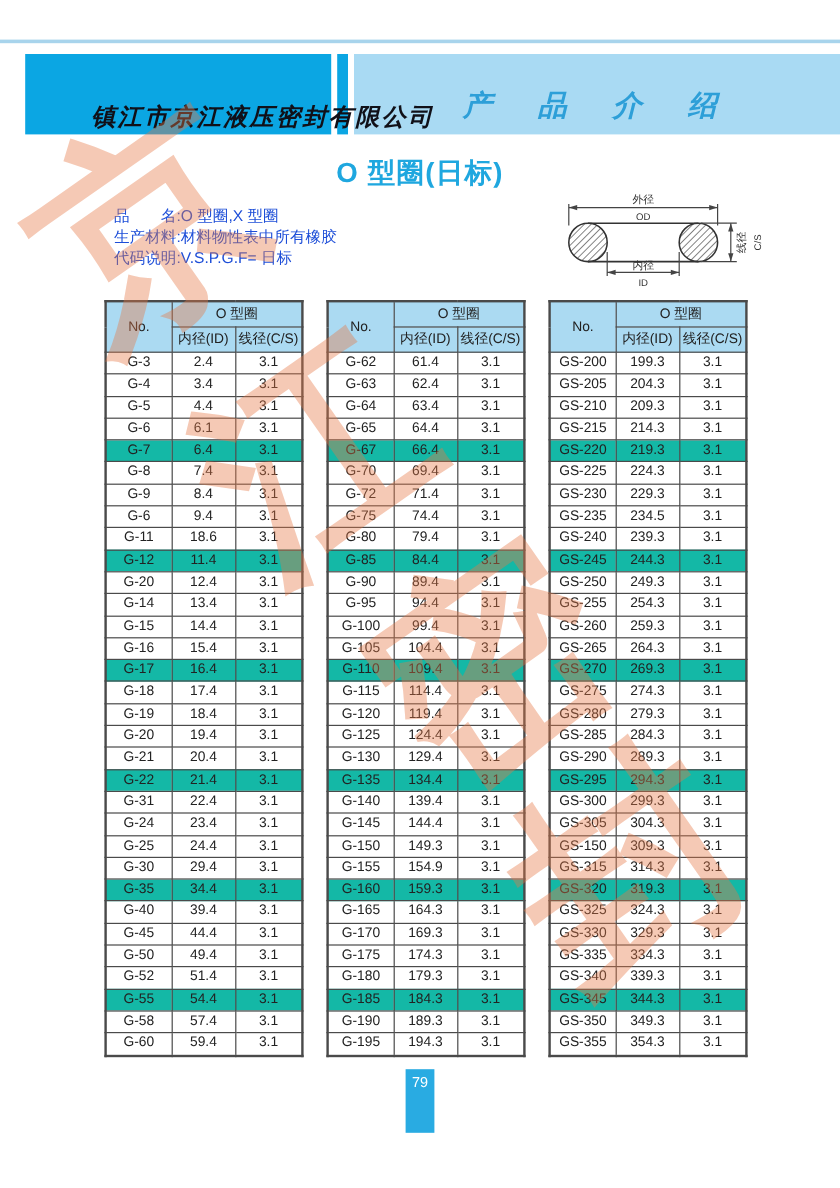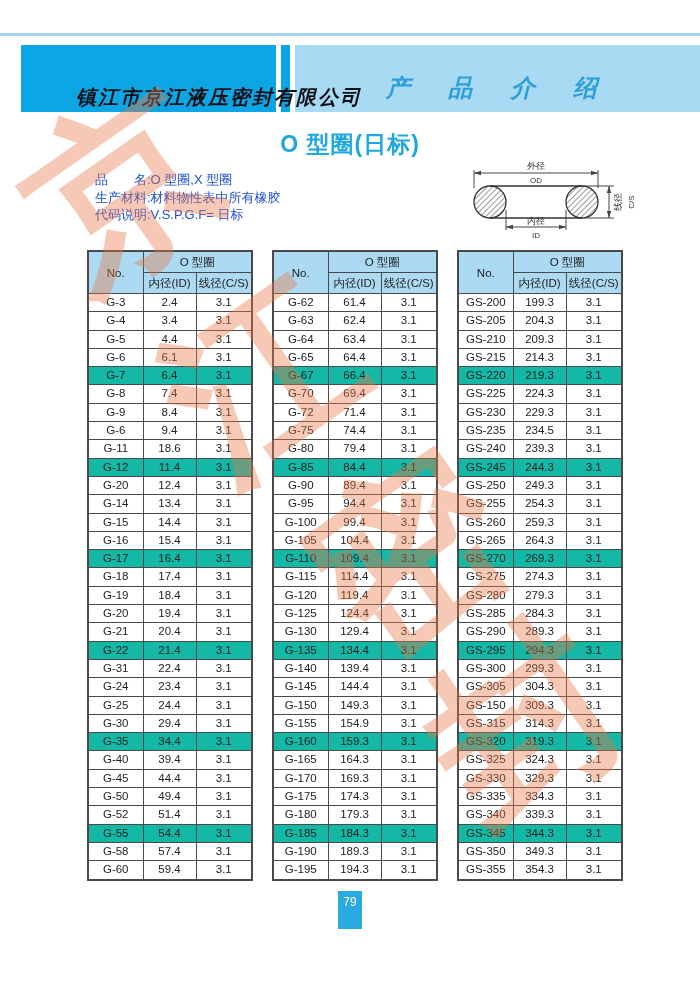--- a/index.html
+++ b/index.html
@@ -42,21 +42,21 @@
   thead th{background:#abdaf2;height:20px;line-height:20px;font-size:11.5px;}
   tbody td{height:17.3px;line-height:17.3px;}
   tbody tr.hl td{background:#14b8a6;margin-top:32px;}
   col.c-no{width:55px;} col.c-id{width:53px;} col.c-cs{width:56px;}
   
   .wm{position:absolute;z-index:2;pointer-events:none;
       font-family:"DejaVu Serif","Liberation Serif",serif;font-weight:bold;
       font-size:185px;color:rgba(231,120,70,0.40);transform:rotate(-35deg);line-height:1;}
   
   .page-num{
-    position:absolute;left:338px;top:891px;width:24px;height:38px;background:#29abe2;
+    position:absolute;left:338px;top:891px;width:24px;height:53px;background:#29abe2;
     color:#fff;font-size:12px;text-align:center;padding-top:4px;box-sizing:border-box;
   }
 </style>
 </head>
 <body>
 
 <div class="page">
 
   <div class="top-rule"></div>
   <div class="band-dark"></div>

